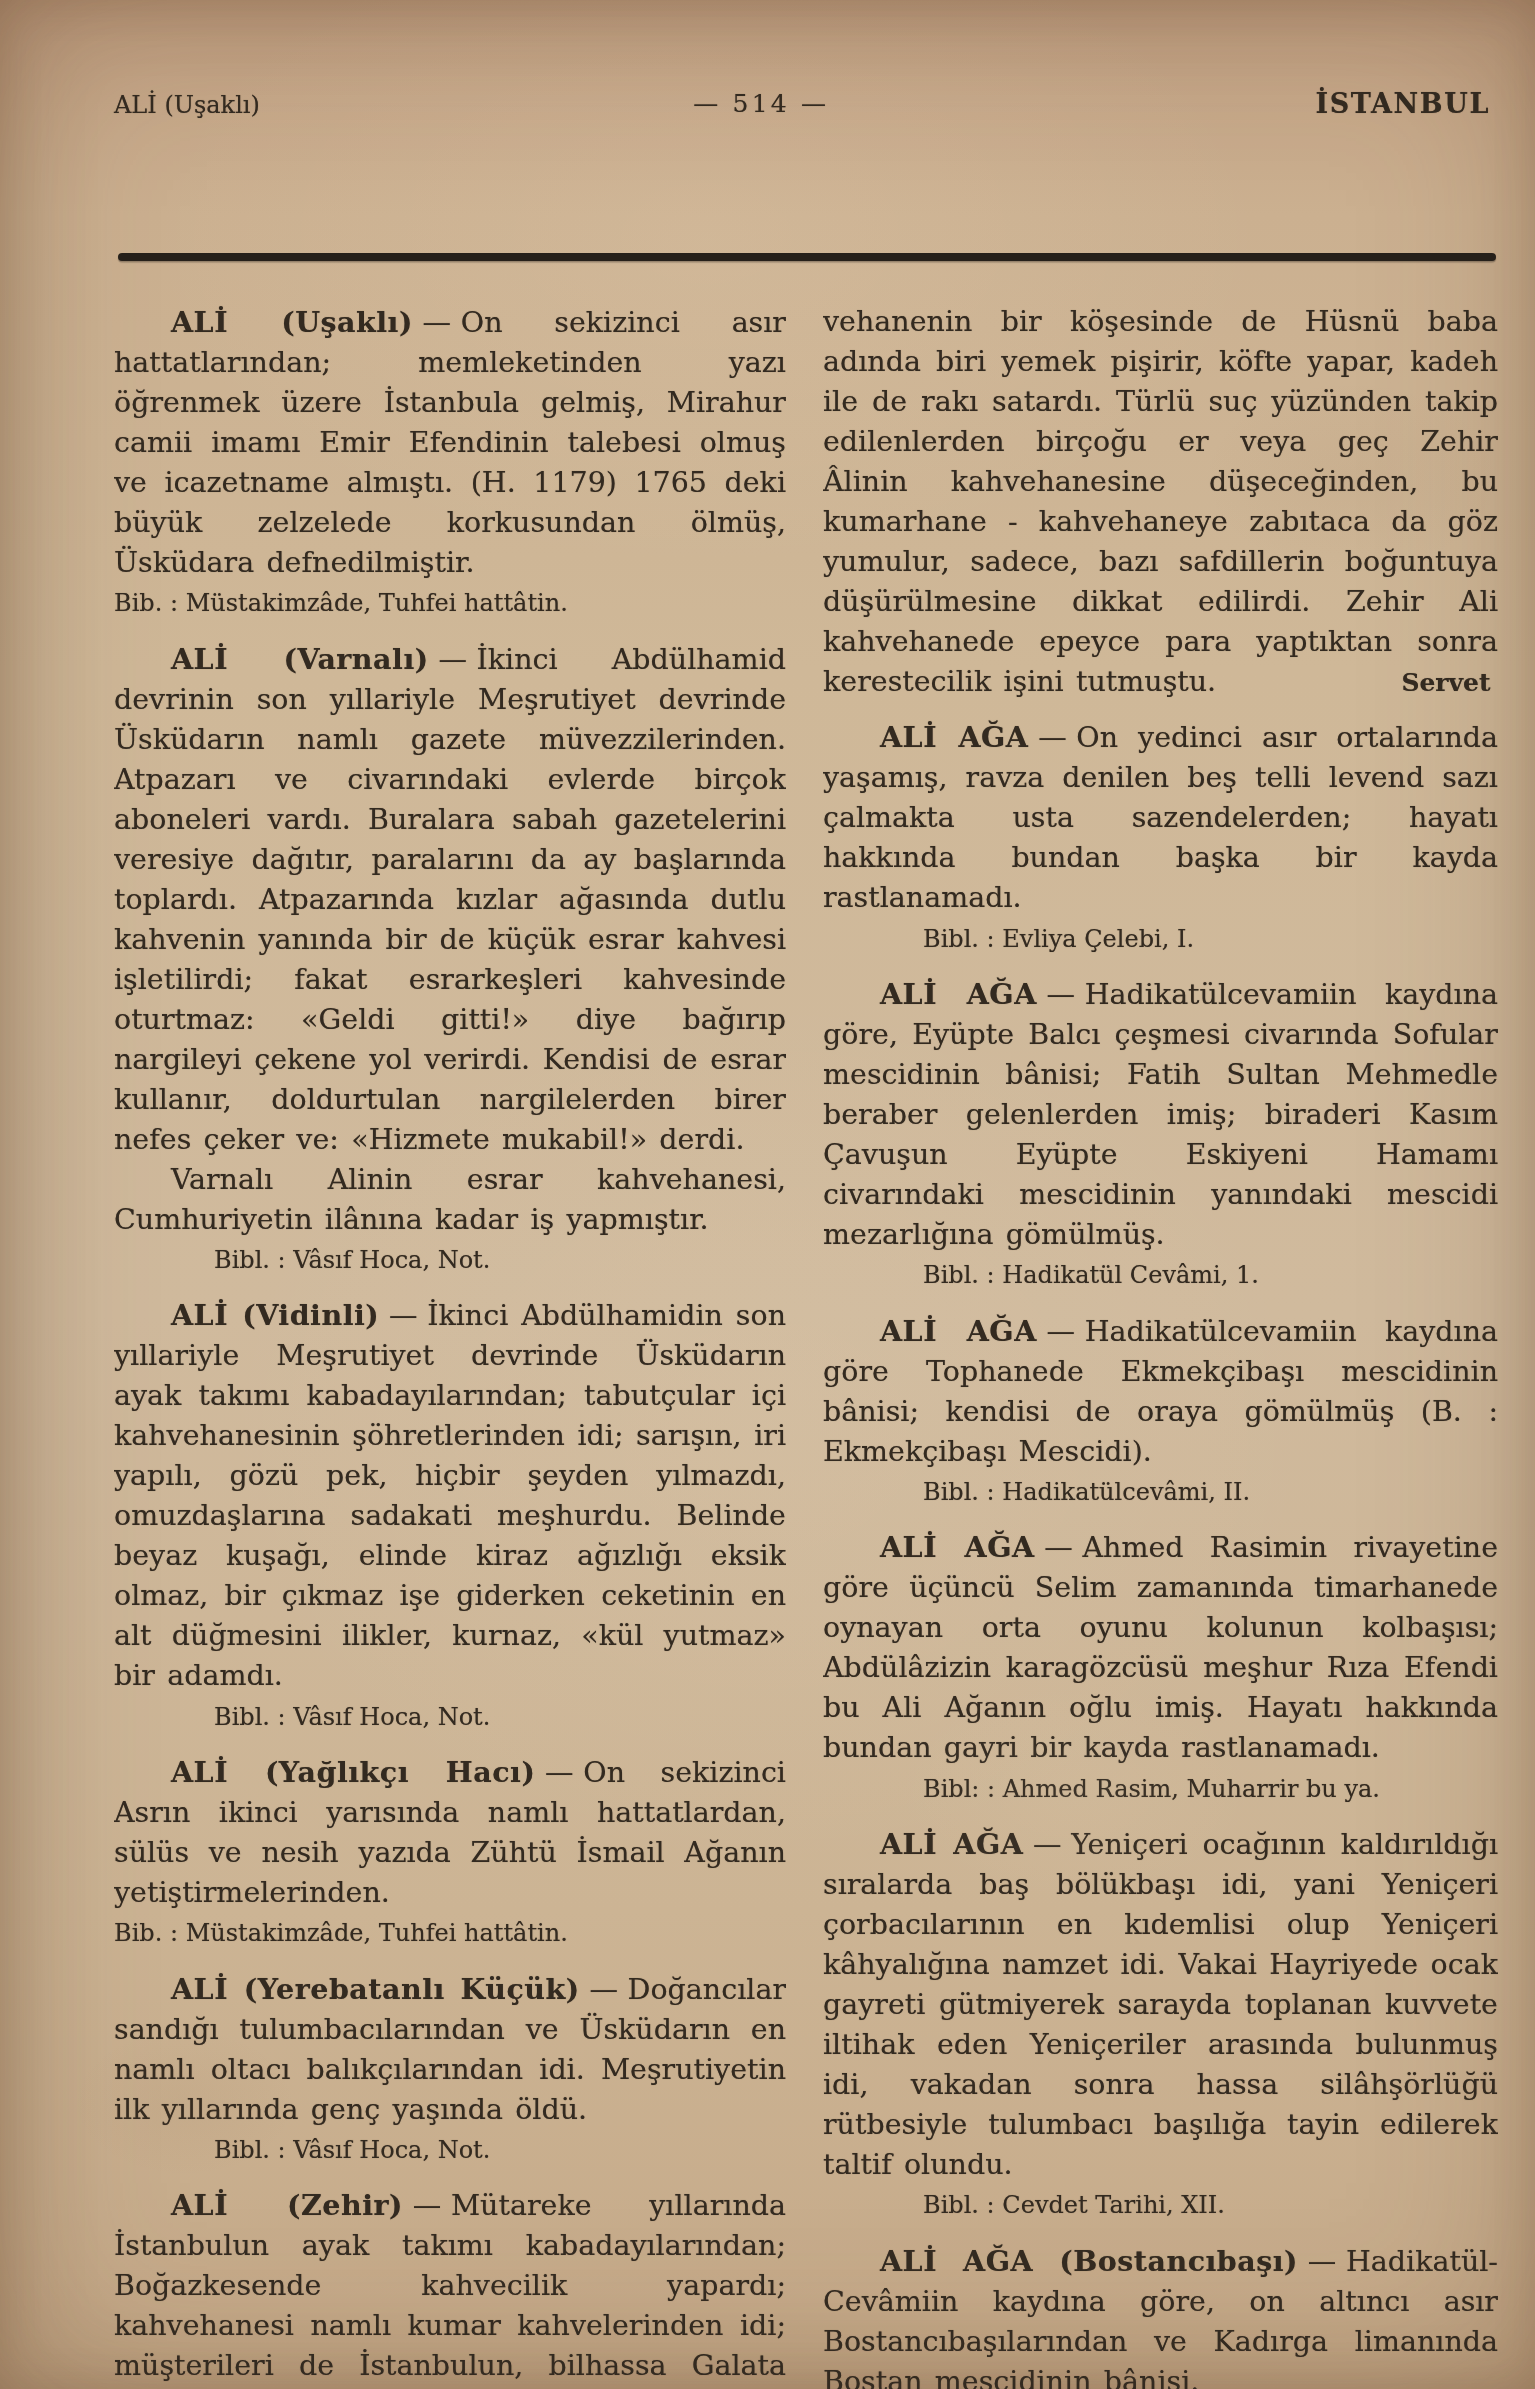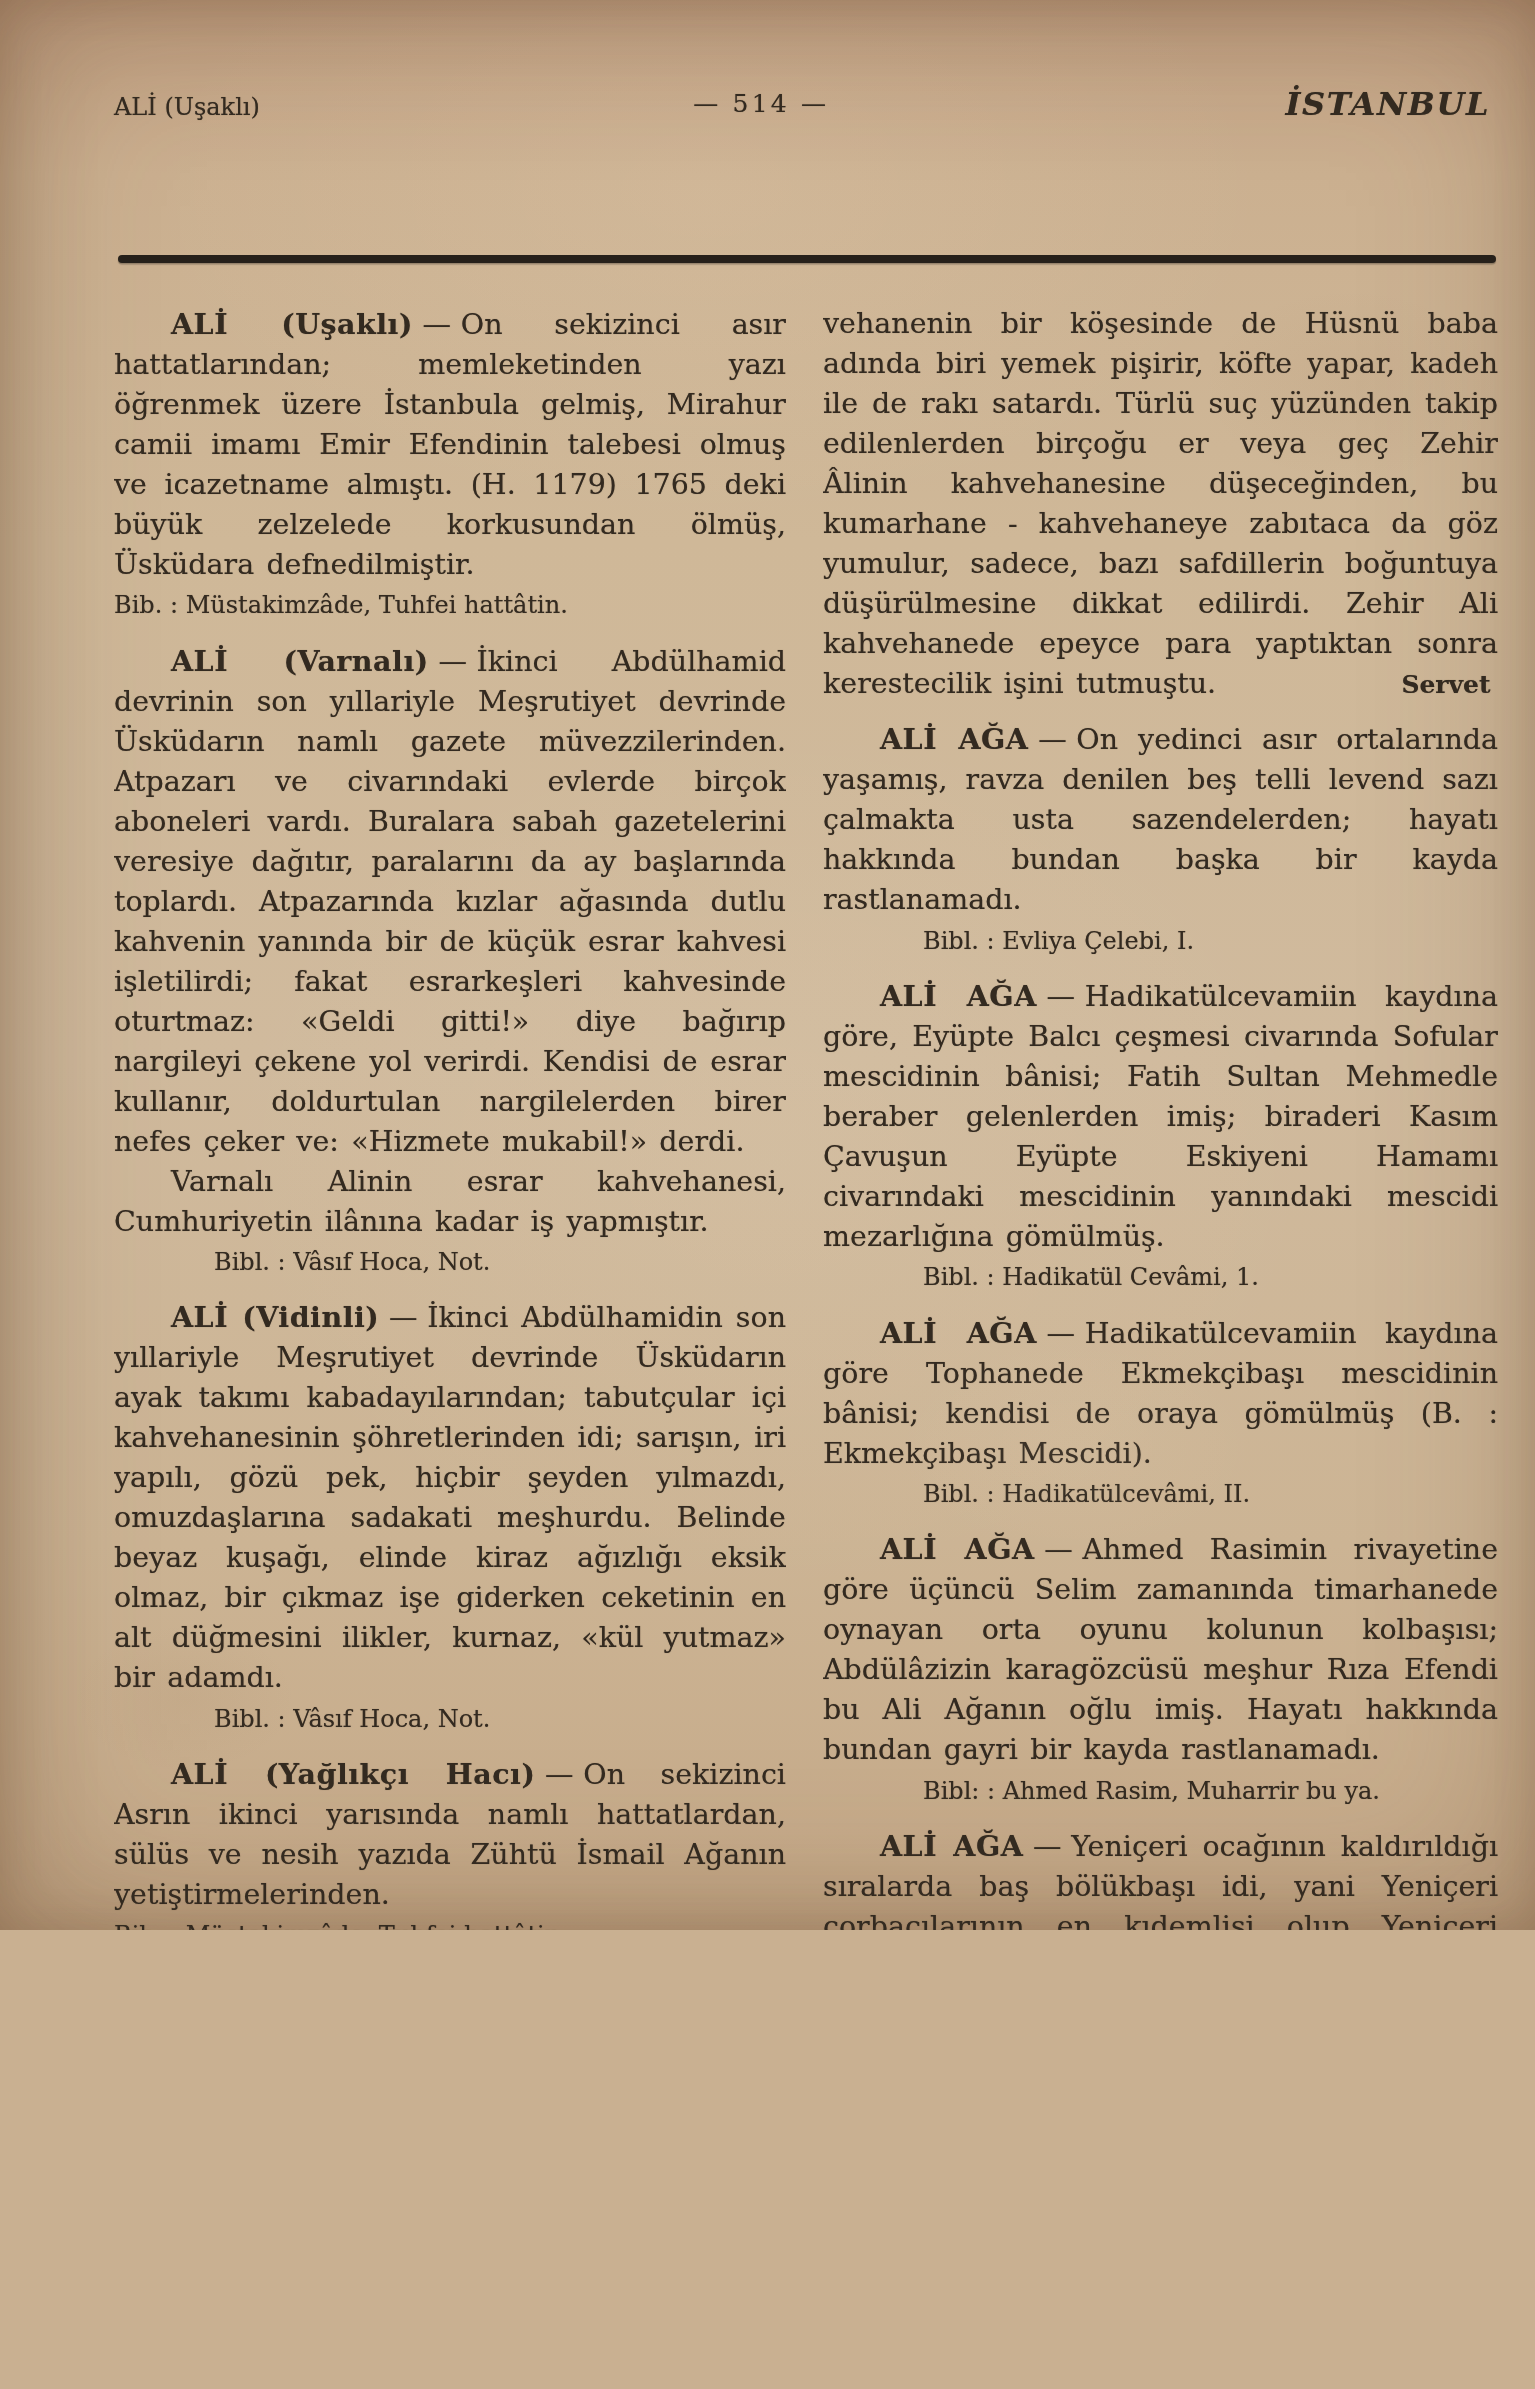--- a/index.html
+++ b/index.html
@@ -4,21 +4,21 @@
 <title>618</title>
 <style>
   html,body{margin:0;padding:0;}
   body{
     width:1536px;height:2389px;
     font-family:"DejaVu Serif","Liberation Serif",serif;
     color:#332a20;
     background:#c9b091;
   }
   .page{
-    position:relative;width:1536px;height:1930px;overflow:hidden;
+    position:relative;width:1536px;height:2389px;overflow:hidden;
     background:
       radial-gradient(913px 537px at 46% 10%, rgba(255,242,216,.10), transparent 62%),
       radial-gradient(805px 644px at 50% 60%, rgba(255,245,222,.07), transparent 70%),
       linear-gradient(180deg,#c2a183 0%,#cbb090 9%,#cfb898 28%,#d0ba9d 55%,#ccb494 80%,#c5a988 100%);
     box-shadow:
       inset 0 0 172px rgba(92,60,35,.30),
       inset 0 0 43px rgba(92,60,35,.18),
       inset 21.5px 0 86px rgba(92,60,35,.12);
   }
   .texture{
@@ -32,21 +32,21 @@
     position:relative;
     padding:89px 46px 0 114px;
     display:flex;justify-content:space-between;align-items:baseline;
     font-size:24px;line-height:30px;
     text-shadow:0 0 0.8px rgba(44,34,24,.55);
   }
   .h-center{
     position:absolute;left:50%;transform:translateX(-55%);
     font-size:25px;letter-spacing:3.2px;
   }
-  .h-right{font-weight:700;font-size:32px;letter-spacing:1.6px;font-style:italic;}
+  .h-right{font-weight:700;font-size:27px;letter-spacing:1.6px;}
   .rule{
     margin:133px 40px 0 118px;height:8px;
     background:#26201a;border-radius:4.3px;
     box-shadow:0 1.6px 1.1px rgba(38,32,26,.35);
   }
   .columns{
     display:flex;gap:37px;
     margin:41px 0 0 114px;
   }
   .col{width:672px;overflow:hidden;}

